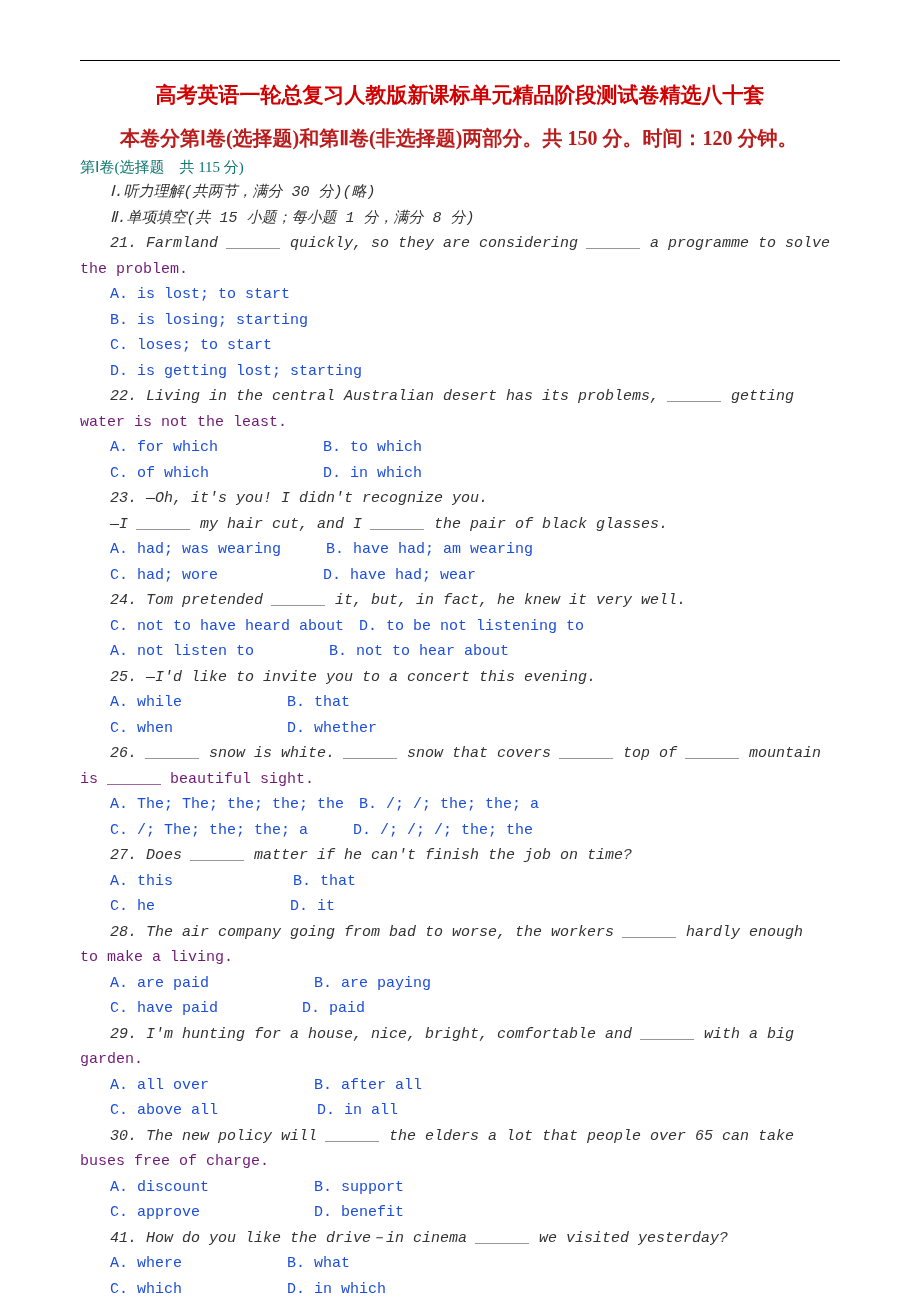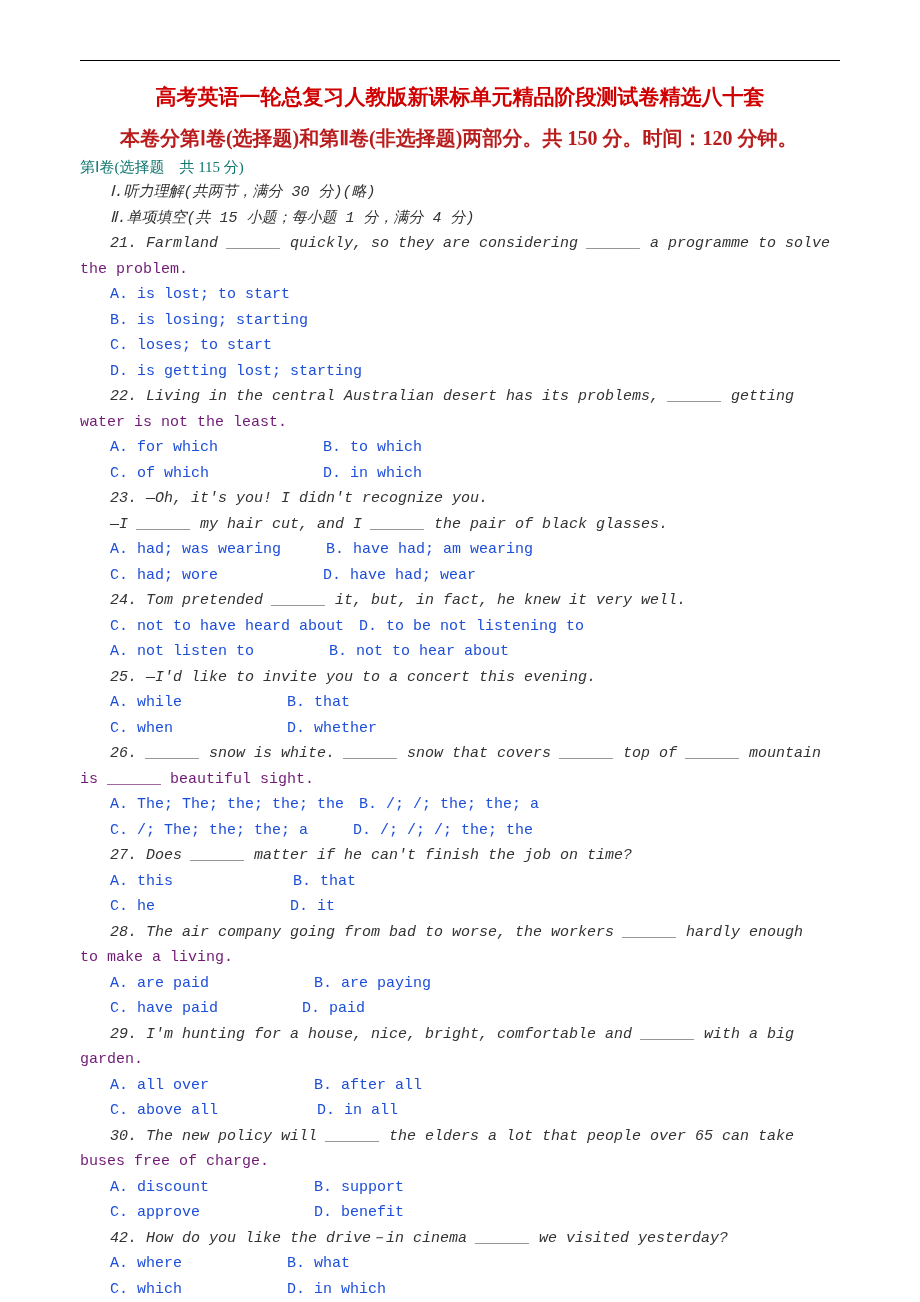--- a/index.html
+++ b/index.html
@@ -19,21 +19,21 @@
     border-top: 1px solid #000;
     margin: 0 0 20px 0;
   }
   .title {
     color: #d00000;
     font-size: 21px;
     font-weight: bold;
     text-align: center;
     line-height: 1.5;
     margin-bottom: 8px;
-    font-family: Liberation Sans, sans-serif;
+    font-family: Liberation Mono, monospace;
   }
   .intro {
     font-size: 20px;
     line-height: 1.7;
     color: #b91c1c;
     text-indent: 2em;
     font-weight: bold;
   }
   .subheader {
     font-size: 15px;
@@ -67,21 +67,21 @@
 <body>
 
 <div class="page">
   <hr class="hr-line">
 
   <div class="title">高考英语一轮总复习人教版新课标单元精品阶段测试卷精选八十套</div>
 
   <div class="intro">本卷分第Ⅰ卷(选择题)和第Ⅱ卷(非选择题)两部分。共 150 分。时间：120 分钟。</div>
   <div class="subheader">第Ⅰ卷(选择题　共 115 分)</div>
   <div class="line">Ⅰ.听力理解(共两节，满分 30 分)(略)</div>
-  <div class="line">Ⅱ.单项填空(共 15 小题；每小题 1 分，满分 4 分)</div>
+  <div class="line">Ⅱ.单项填空(共 15 小题；每小题 1 分，满分 8 分)</div>
 
   <div class="line">21. Farmland ______ quickly, so they are considering ______ a programme to solve</div>
   <div class="wrap">the problem.</div>
   <div class="opts">A. is lost; to start</div>
   <div class="opts">B. is losing; starting</div>
   <div class="opts">C. loses; to start</div>
   <div class="opts">D. is getting lost; starting</div>
 
   <div class="line">22. Living in the central Australian desert has its problems, ______ getting</div>
   <div class="wrap">water is not the least.</div>
@@ -118,17 +118,17 @@
   <div class="line">29. I'm hunting for a house, nice, bright, comfortable and ______ with a big</div>
   <div class="wrap">garden.</div>
   <div class="opts">A. all over　　　　　　　B. after all</div>
   <div class="opts">C. above all　　　　　　 D. in all</div>
 
   <div class="line">30. The new policy will ______ the elders a lot that people over 65 can take</div>
   <div class="wrap">buses free of charge.</div>
   <div class="opts">A. discount　　　　　　　B. support</div>
   <div class="opts">C. approve　　　　　　　 D. benefit</div>
 
-  <div class="line">42. How do you like the drive－in cinema ______ we visited yesterday?</div>
+  <div class="line">41. How do you like the drive－in cinema ______ we visited yesterday?</div>
   <div class="opts">A. where　　　　　　　B. what</div>
   <div class="opts">C. which　　　　　　　D. in which</div>
 
 </div>
 
 </body></html>

